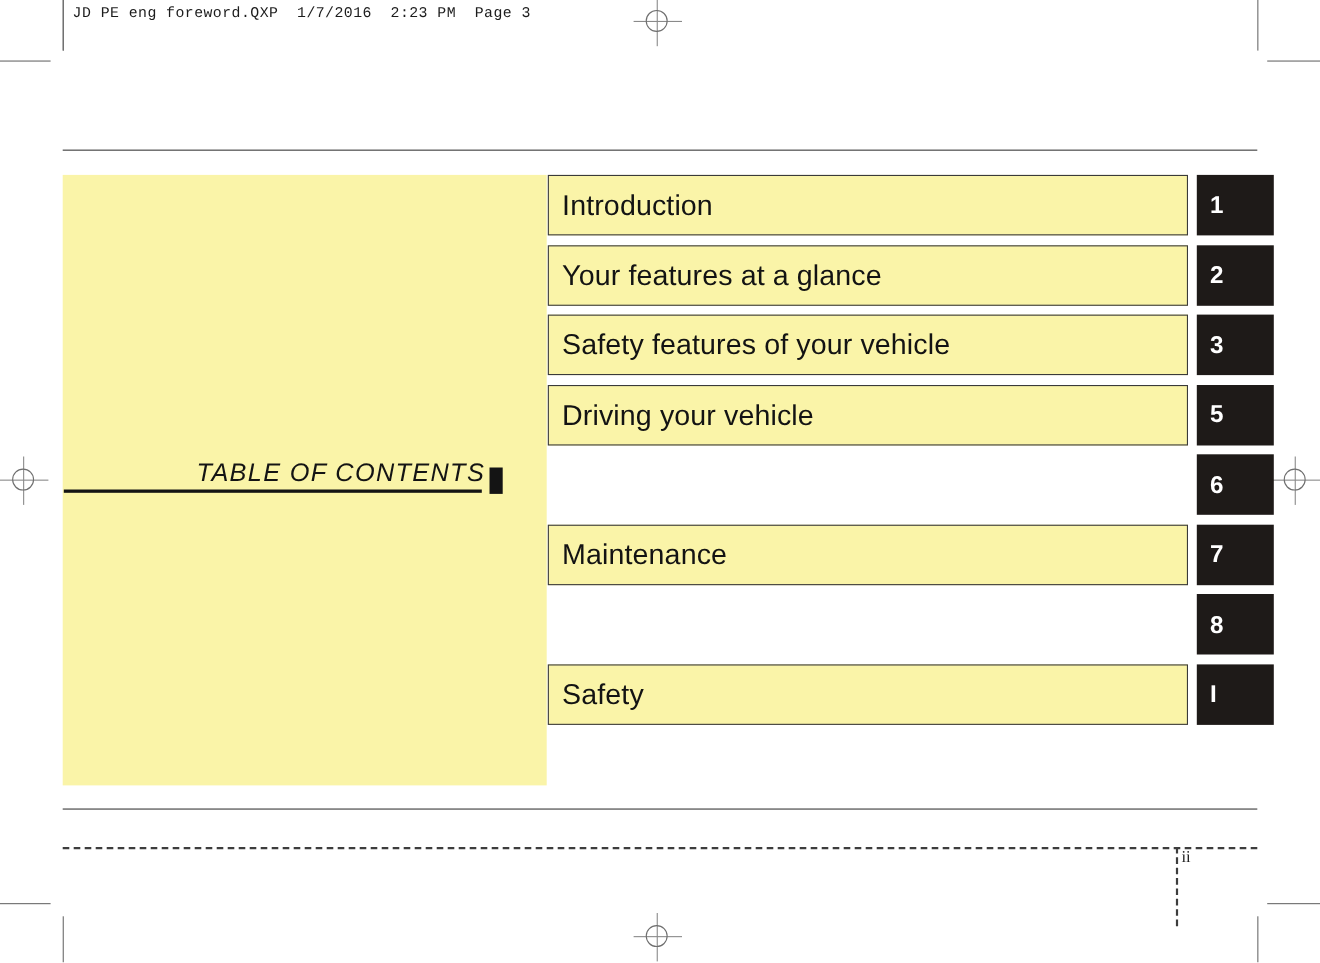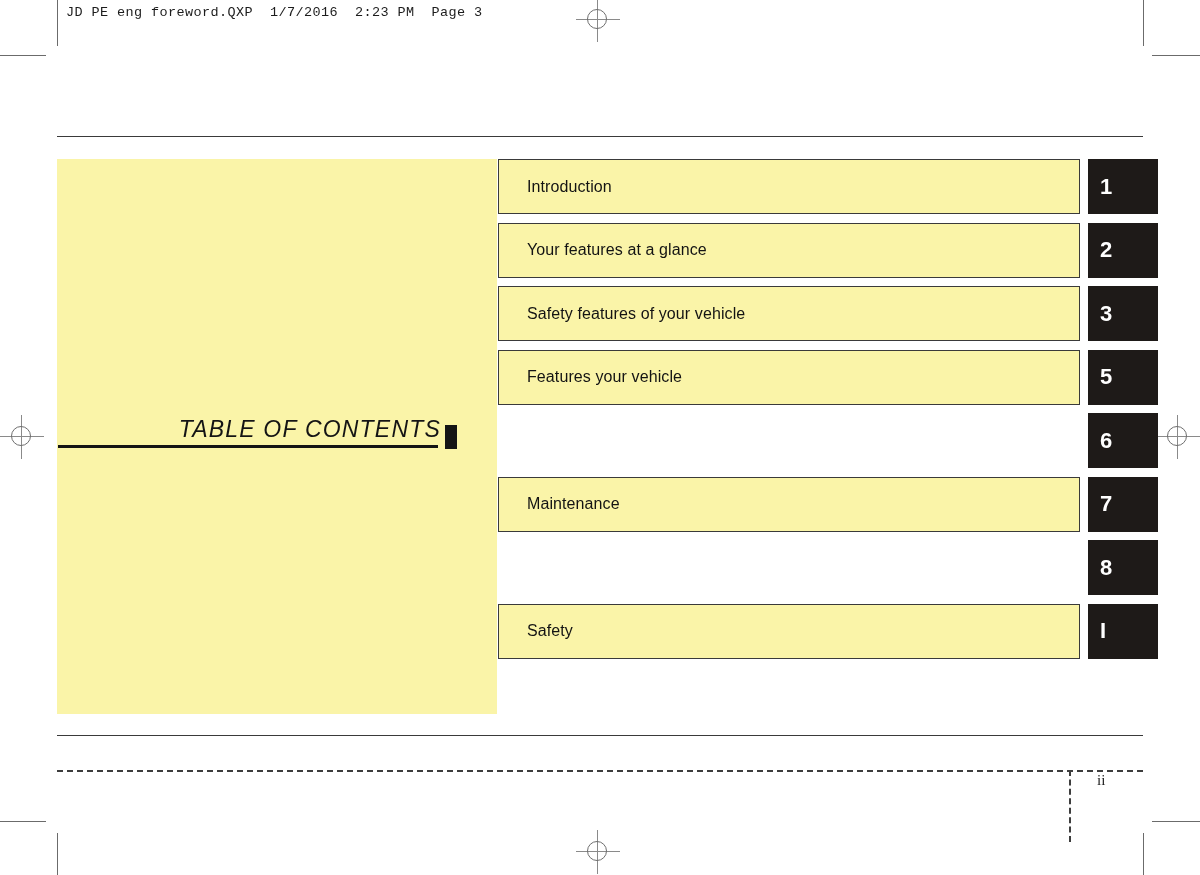--- a/index.html
+++ b/index.html
@@ -102,21 +102,20 @@
     height: 72px;
     border-left: 2px dashed #3d3d3d;
   }
   .folio {
     position: absolute;
     left: 1074px;
     top: 772px;
     font-size: 15px;
     color: #1c1c1c;
     font-family: "Liberation Serif", serif;
-    margin-left: 23px;
   }
 
   
   .panel {
     position: absolute;
     left: 57px;
     top: 159px;
     width: 440px;
     height: 555px;
     background: #faf4a8;
@@ -176,22 +175,22 @@
     top: 0;
     width: 582px;
     height: 55px;
     box-sizing: border-box;
     background: #faf4a8;
     border: 1px solid #3a3a3a;
     display: flex;
     align-items: center;
   }
   .toc-row .label {
-    padding-left: 28px;
-    font-size: 16px;
+    padding-left: 12px;
+    font-size: 26px;
     color: #131313;
     letter-spacing: 0.1px;
     white-space: nowrap;
   }
   .toc-row .tab {
     position: absolute;
     right: 0;
     top: 0;
     width: 70px;
     height: 55px;
@@ -278,21 +277,21 @@
       <span class="label">Safety features of your vehicle</span>
     </div>
     <div class="tab">
       <span class="tab-num">3</span>
     </div>
   </div>
 
 
   <div class="toc-row">
     <div class="label-box">
-      <span class="label">Features your vehicle</span>
+      <span class="label">Driving your vehicle</span>
     </div>
     <div class="tab">
       <span class="tab-num">5</span>
     </div>
   </div>
 
   <div class="toc-row">
     <div class="tab">
       <span class="tab-num">6</span>
     </div>

